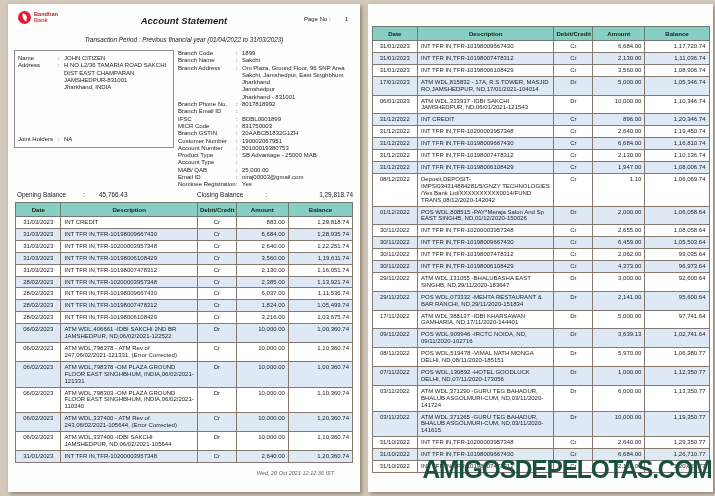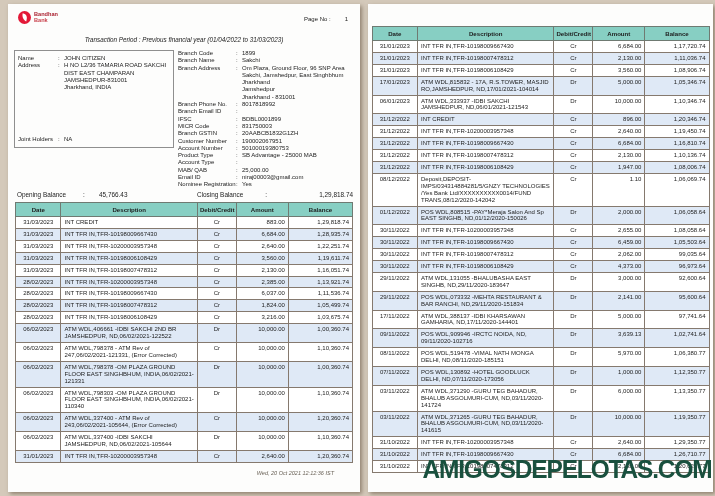--- a/index.html
+++ b/index.html
@@ -101,20 +101,21 @@
       <div class="logo">
         <svg viewBox="0 0 20 20">
           <circle cx="10" cy="10" r="10" fill="#e31837"></circle>
           <path d="M7.2 3.5 C13.5 4.8 14.8 9.2 12.6 16 C9.2 14.6 5.8 10.2 7.2 3.5 Z" fill="#ffffff"></path>
         </svg>
         <div class="logo-text">
           <div class="logo-line1">Bandhan</div>
           <div class="logo-line2">Bank</div>
         </div>
       </div>
+      <div class="title">Account Statement</div>
       <div class="pageno">
         <span class="pn-lbl">Page No :</span><span class="pn-val">1</span>
       </div>
     </div>
 
     <div class="period">Transaction Period : Previous financial year (01/04/2022 to 31/03/2023)</div>
 
     <div class="info-section">
       <div class="customer-box">
         <div class="pairs">

